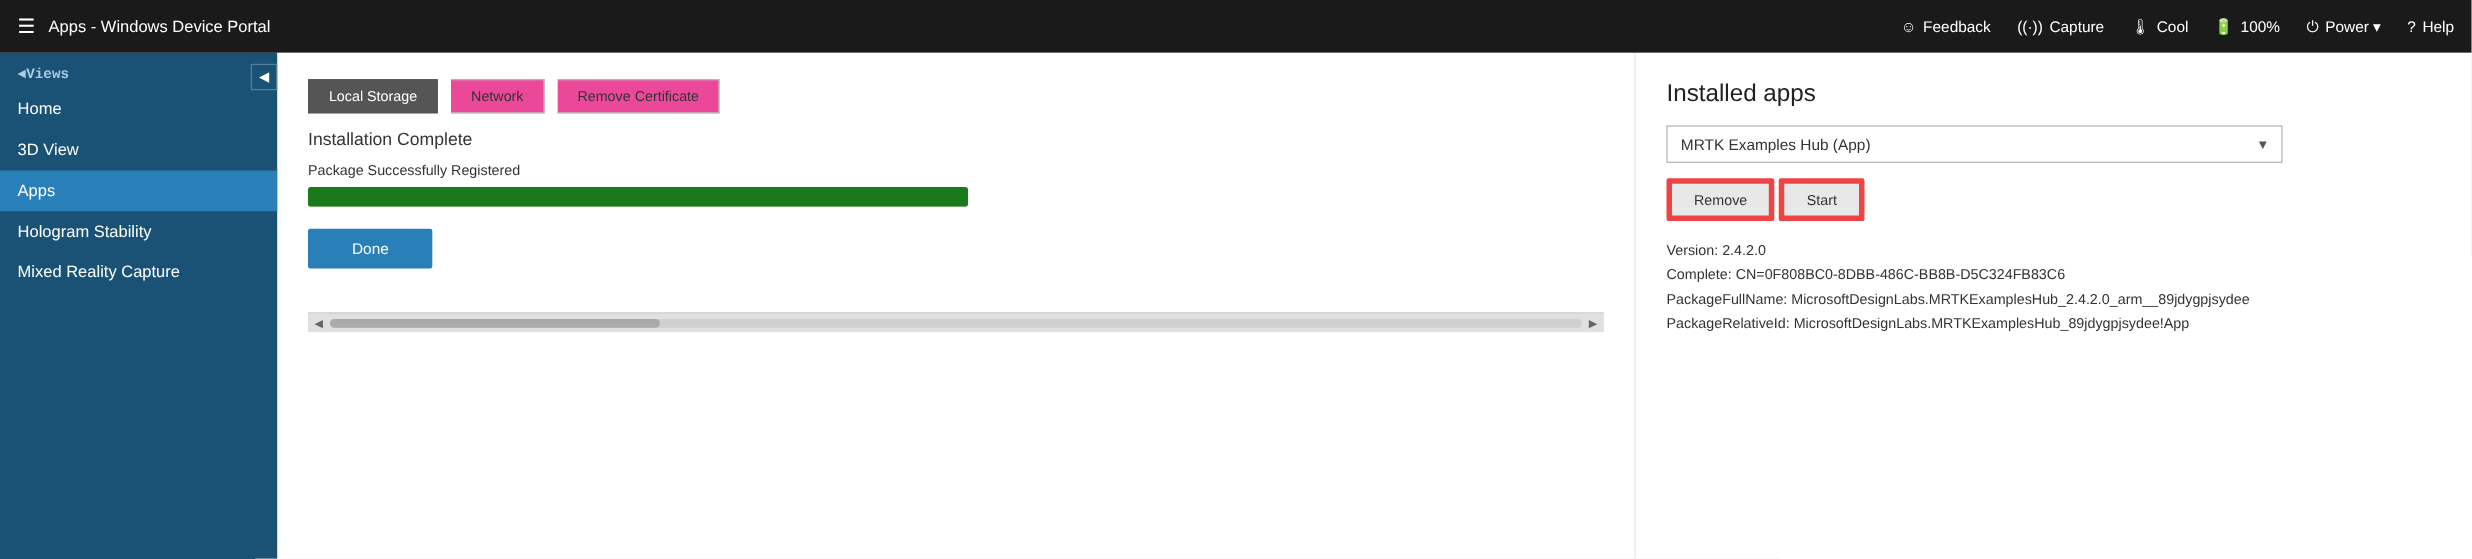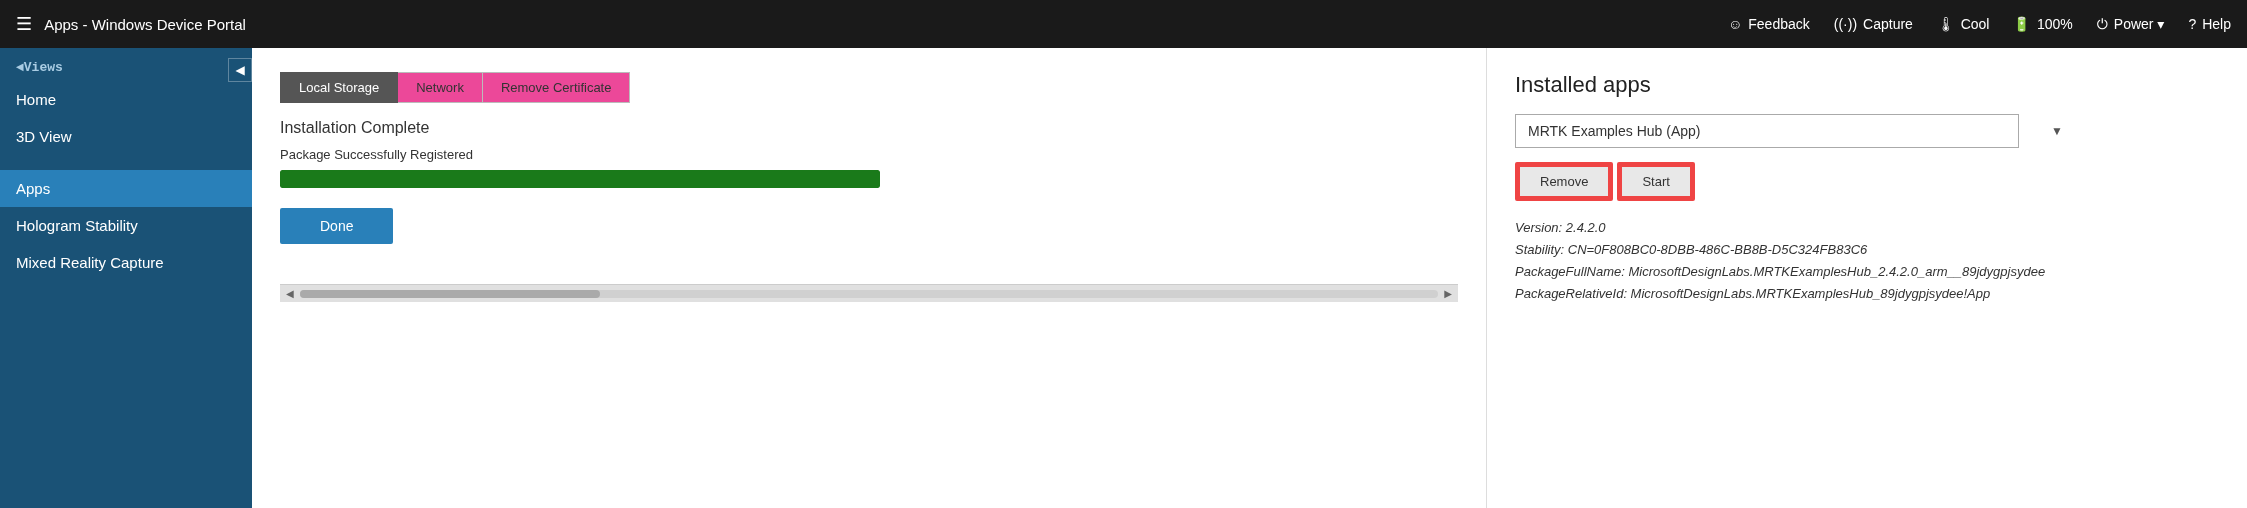--- a/index.html
+++ b/index.html
@@ -84,21 +84,20 @@
       font-family: Liberation Mono, monospace;
     }
     .sidebar-item {
       padding: 10px 16px;
       color: #fff;
       cursor: pointer;
       font-size: 15px;
     }
     .sidebar-item.active {
       background: #2980b9;
-      margin-top: 15px;
     }
 
     
     .main-content {
       flex: 1;
       display: flex;
       flex-direction: column;
       background: #f0f0f0;
       overflow: hidden;
     }
@@ -121,21 +120,21 @@
     }
     .panel-title {
       font-size: 22px;
       font-weight: 300;
       color: #222;
       margin-bottom: 16px;
     }
 
     .tabs {
       display: flex;
-      gap: 0;
+      gap: 12px;
       margin-bottom: 16px;
     }
     .tab-btn {
       padding: 7px 18px;
       border: 1px solid #bbb;
       background: #ec4899;
       cursor: pointer;
       font-size: 13px;
       color: #333;
     }
@@ -221,21 +220,21 @@
       background: #fff;
       padding: 24px 28px;
       overflow: auto;
     }
 
     .dropdown-container {
       position: relative;
       margin-bottom: 14px;
     }
     .app-dropdown {
-      width: 504px;
+      width: 560px;
       padding: 8px 12px;
       border: 1px solid #aaa;
       background: #fff;
       font-size: 14px;
       appearance: none;
       cursor: pointer;
       color: #333;
     }
     .dropdown-arrow {
       position: absolute;
@@ -262,21 +261,20 @@
       border-radius: 2px;
     }
 
     .app-details {
       font-size: 13px;
       color: #333;
       line-height: 1.7;
     }
     .app-detail-line {
       display: block;
-      font-style: italic;
     }
   </style>
 </head>
 <body>
 
 <div class="topbar">
   <span class="hamburger-icon">☰</span>
   <span class="topbar-title">Apps - Windows Device Portal</span>
   <div class="topbar-right">
     <div class="topbar-item">
@@ -359,21 +357,21 @@
           <span class="dropdown-arrow">▼</span>
         </div>
 
         <div class="action-buttons">
           <button class="action-btn">Remove</button>
           <button class="action-btn">Start</button>
         </div>
 
         <div class="app-details">
           <span class="app-detail-line">Version: 2.4.2.0</span>
-          <span class="app-detail-line">Stability: CN=0F808BC0-8DBB-486C-BB8B-D5C324FB83C6</span>
+          <span class="app-detail-line">Complete: CN=0F808BC0-8DBB-486C-BB8B-D5C324FB83C6</span>
           <span class="app-detail-line">PackageFullName: MicrosoftDesignLabs.MRTKExamplesHub_2.4.2.0_arm__89jdygpjsydee</span>
           <span class="app-detail-line">PackageRelativeId: MicrosoftDesignLabs.MRTKExamplesHub_89jdygpjsydee!App</span>
         </div>
       </div>
 
     </div>
   </div>
 </div>
 
 </body></html>

